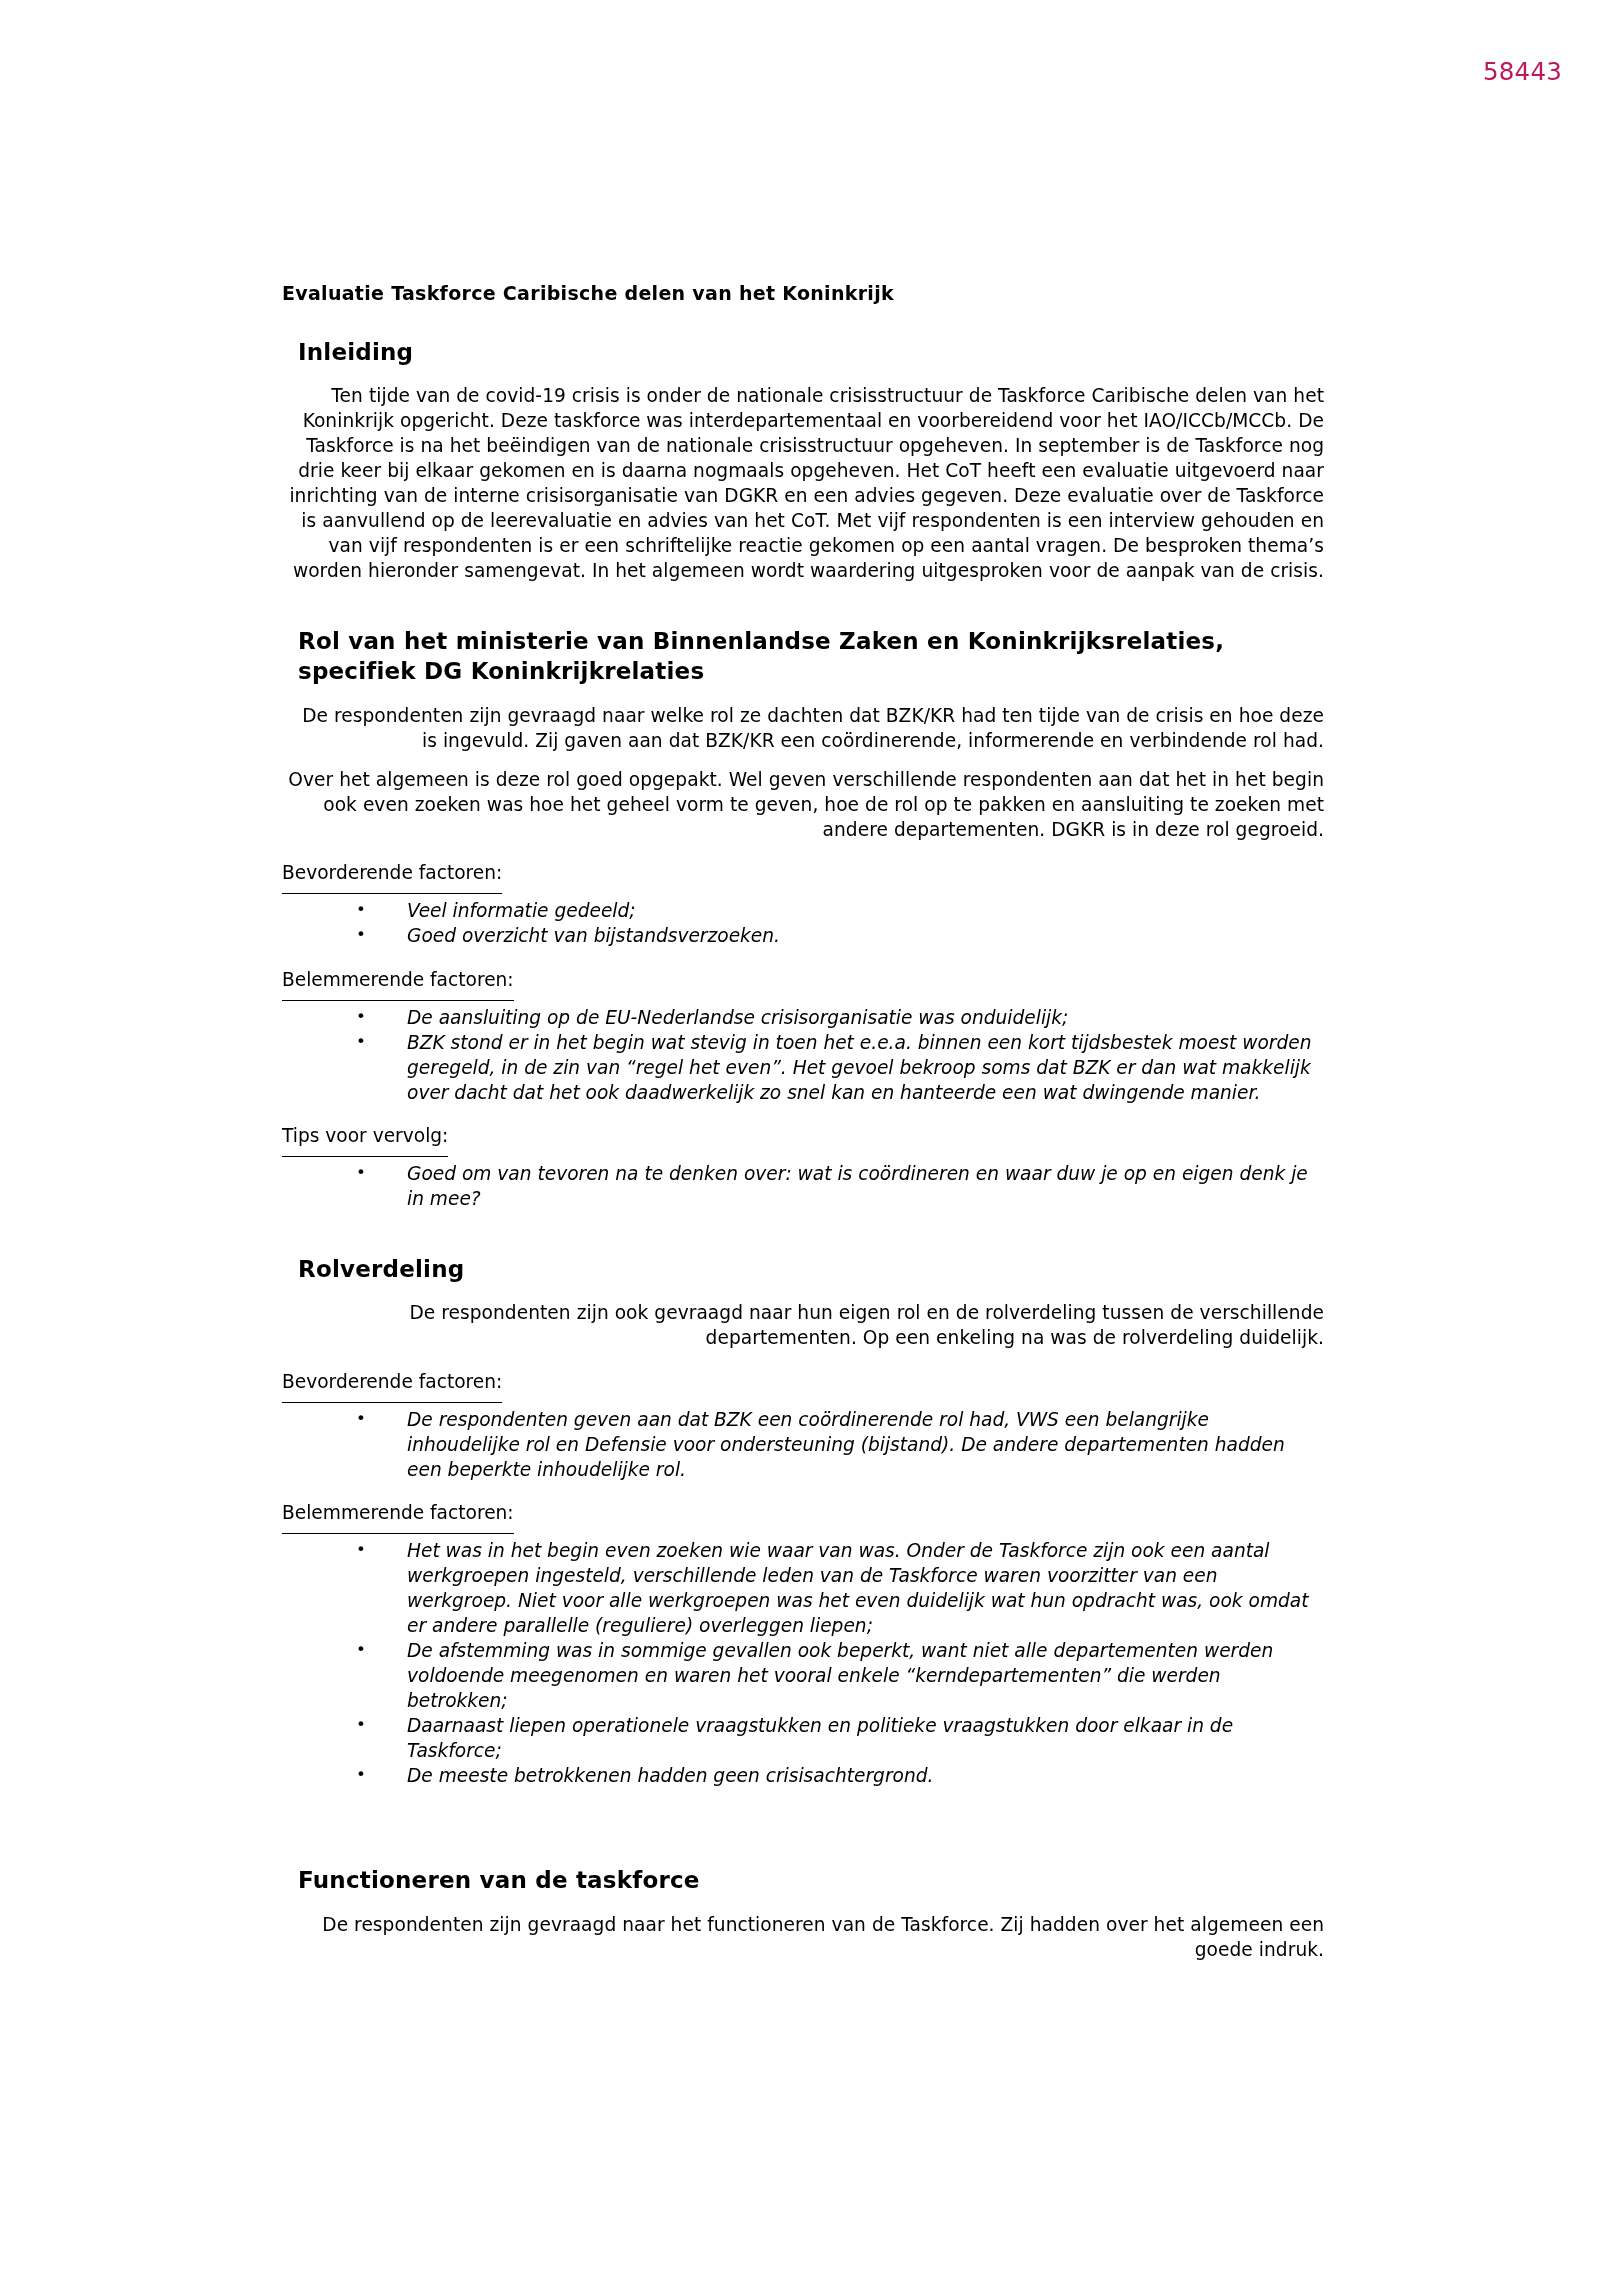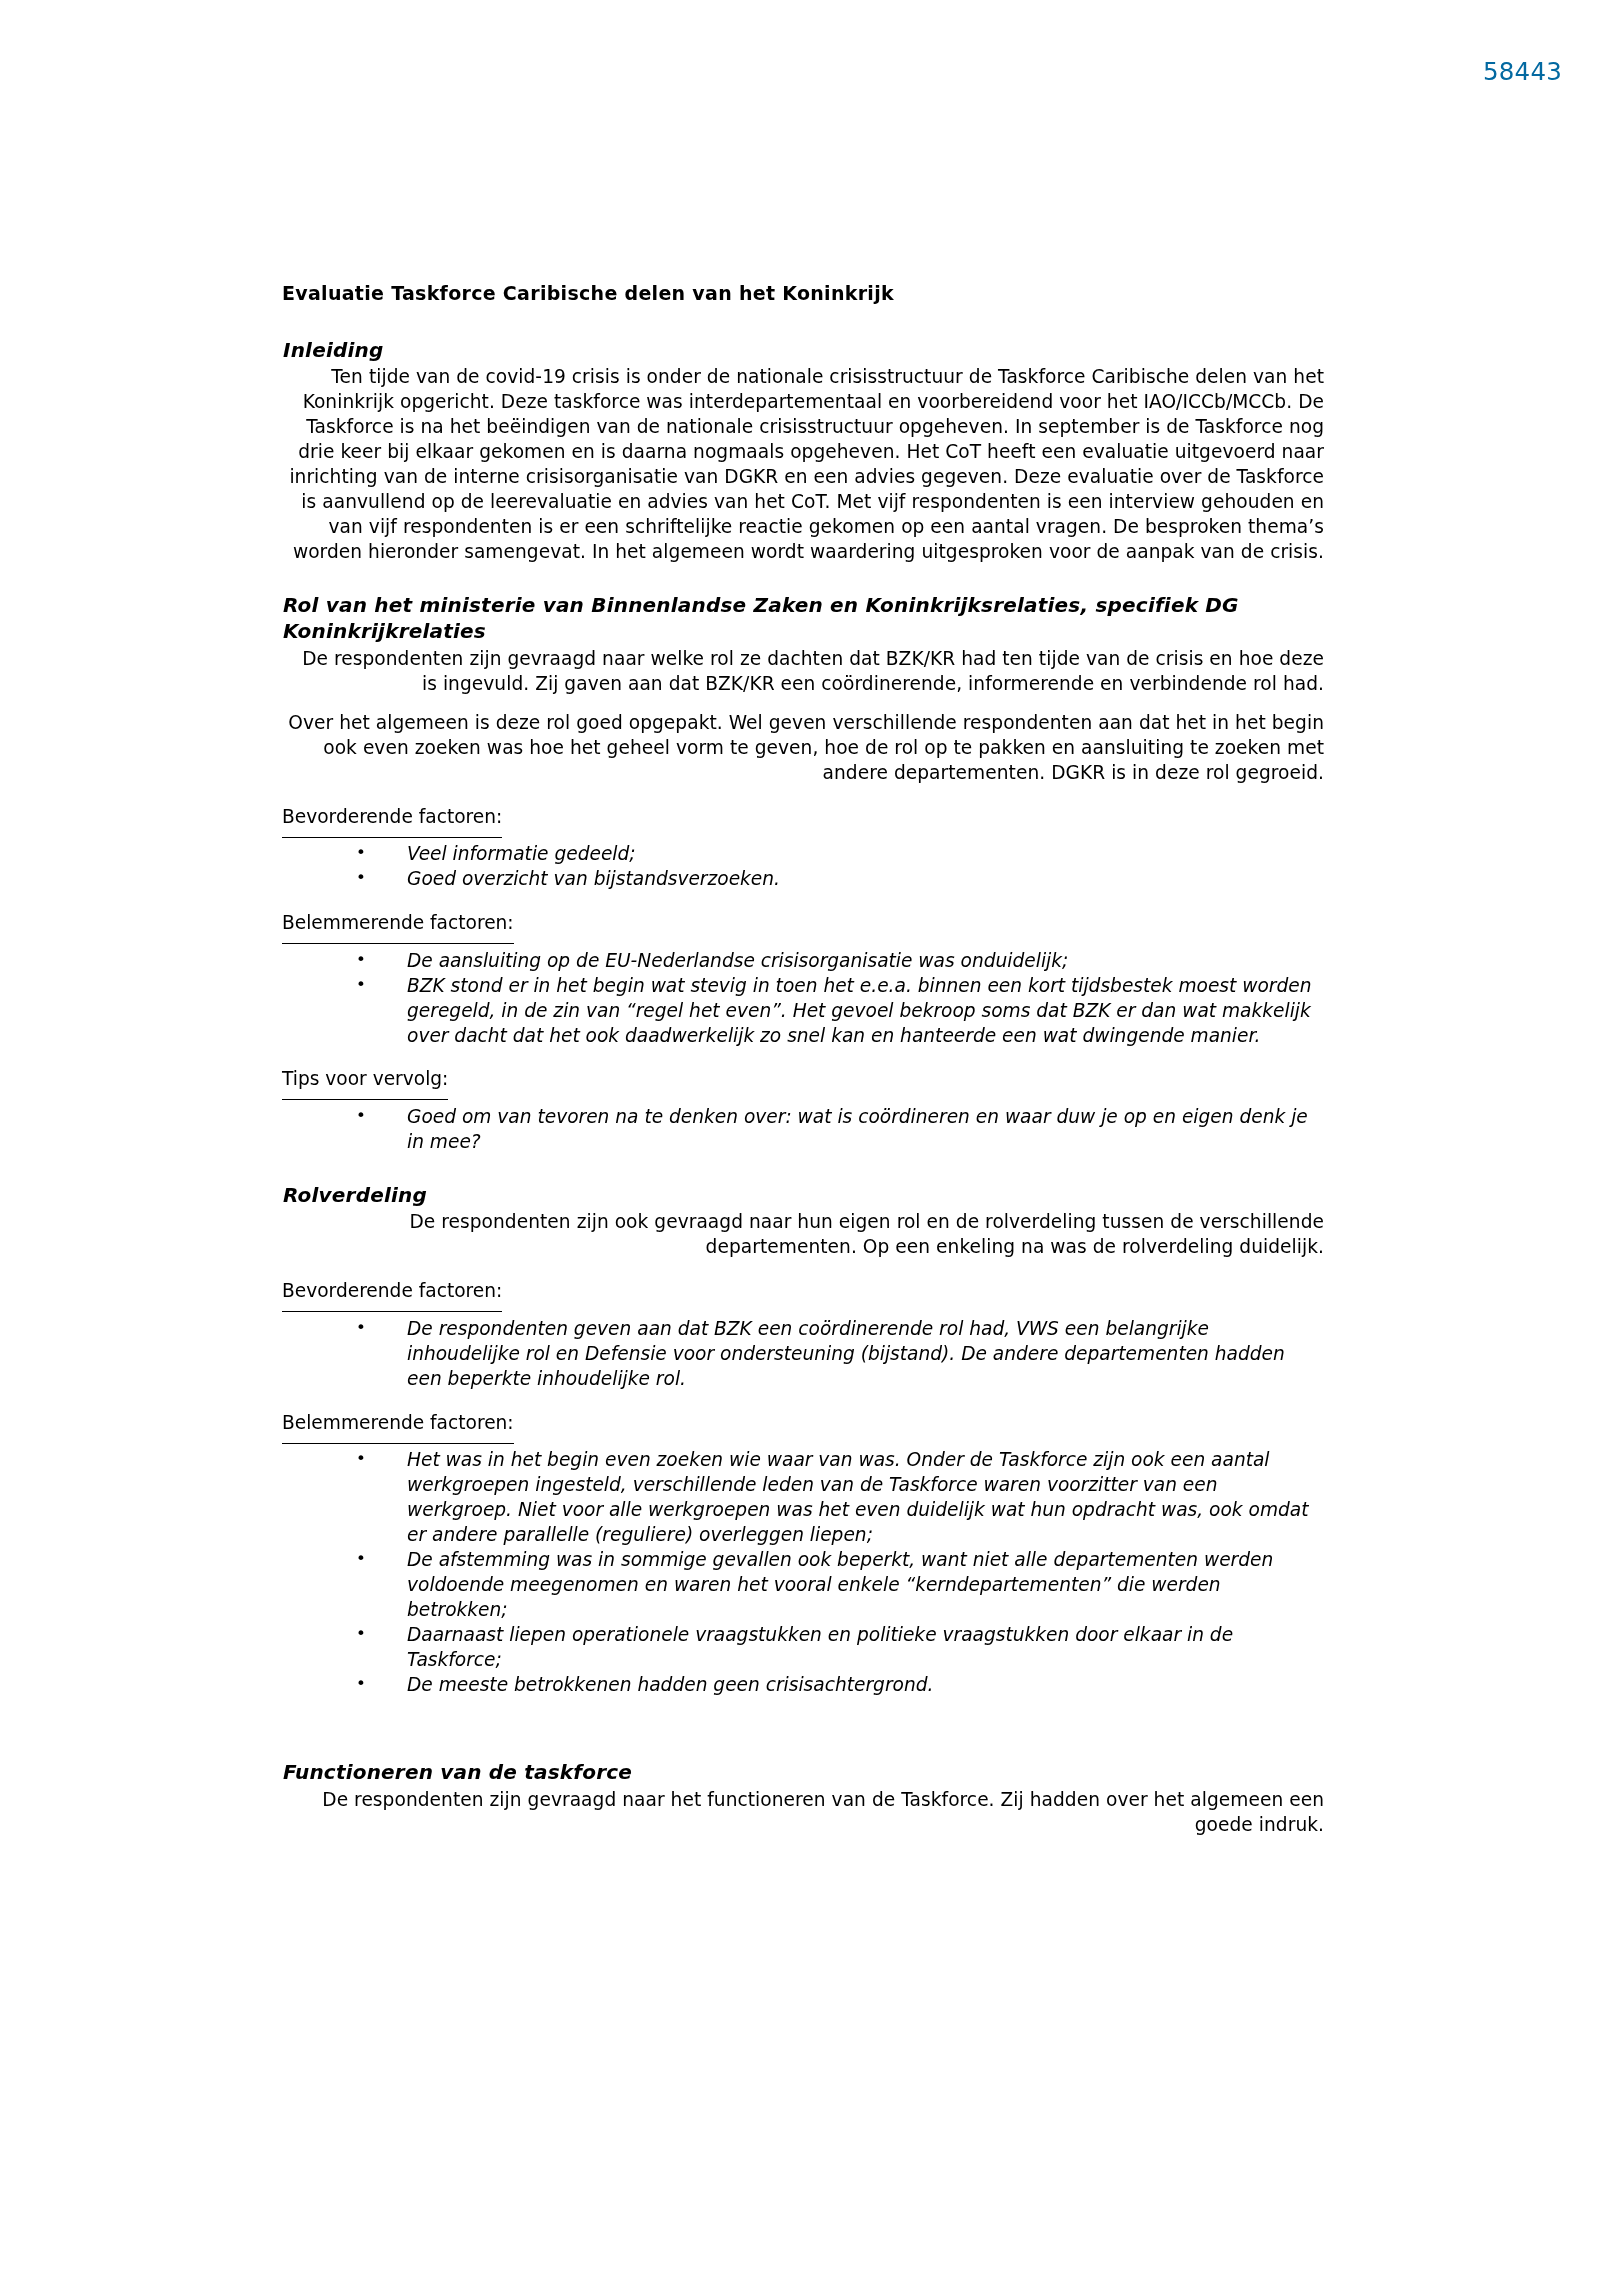--- a/index.html
+++ b/index.html
@@ -18,43 +18,42 @@
     background: #ffffff;
     box-sizing: border-box;
     overflow: hidden;
   }
   .page-number {
     position: absolute;
     top: 57px;
     right: 59px;
     font-size: 24.5px;
     letter-spacing: 0.2px;
-    color: #0369a1;
+    color: #be185d;
     font-family: "DejaVu Sans", sans-serif;
   }
   .content {
     position: absolute;
     left: 282px;
     top: 281px;
     width: 1042px;
   }
   .doc-title {
     font-size: 19px;
     font-weight: bold;
     letter-spacing: 0.3px;
     line-height: 1.35;
     margin: 0 0 30px 0;
   }
   .sec-heading {
-    font-size: 20px;
+    font-size: 23px;
     font-weight: bold;
     letter-spacing: 0.2px;
     line-height: 1.33;
-    margin: 1px;
-    font-style: italic;
+    margin: 16px;
   }
   .para {
     font-size: 18.6px;
     line-height: 1.345;
     letter-spacing: 0.05px;
     margin: 0;
     text-align: right;
   }
   .para + .para {
     margin-top: 14px;

